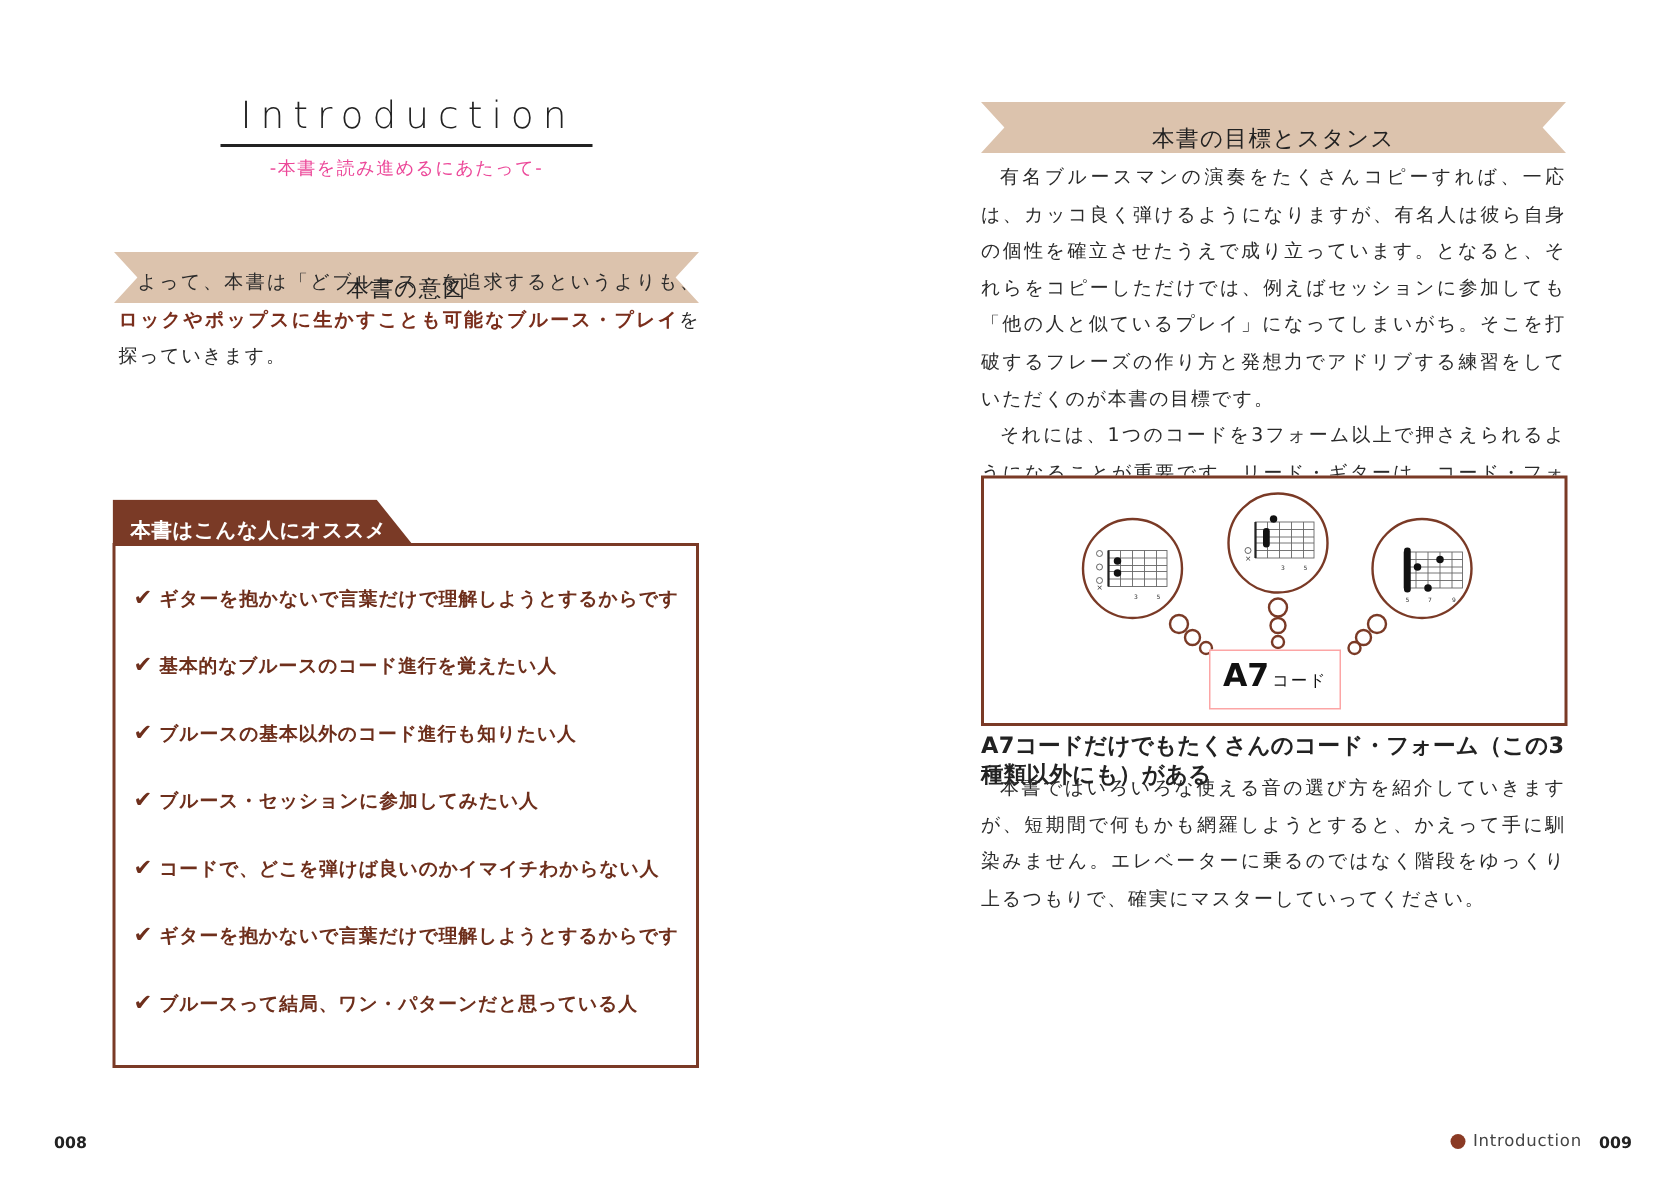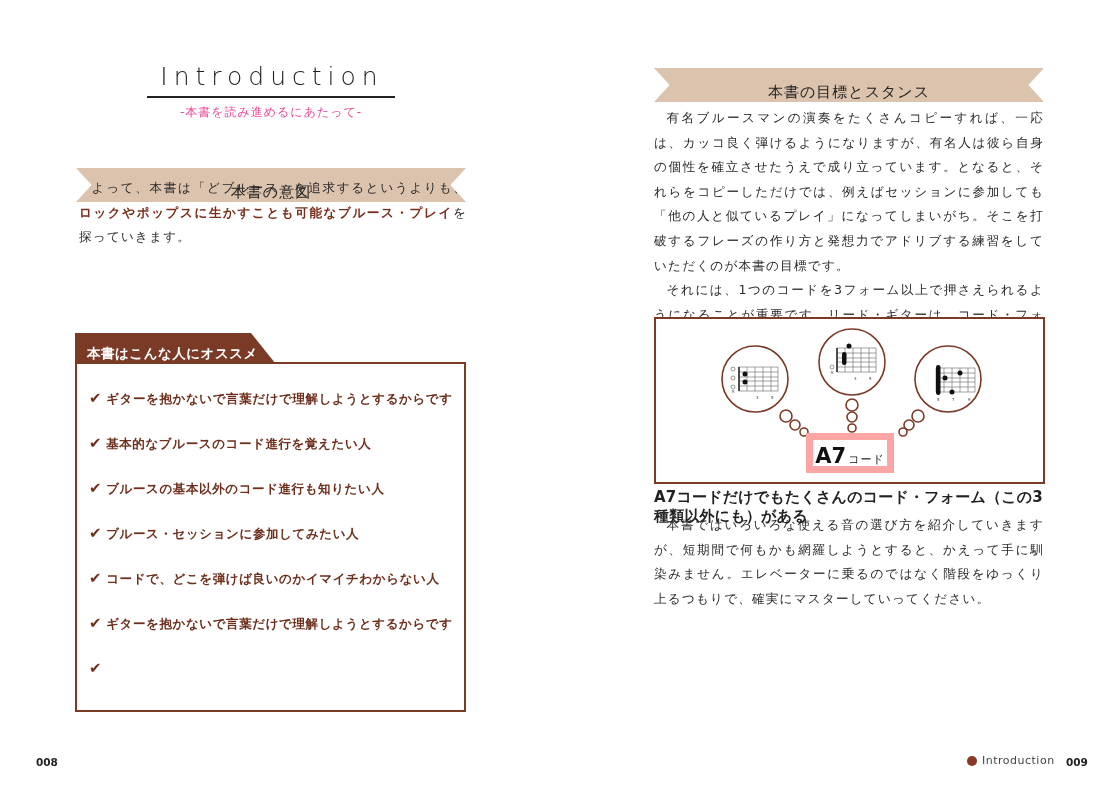--- a/index.html
+++ b/index.html
@@ -57,21 +57,21 @@
   .rec-item .label { line-height: 18px; }
 
   
   .diagram {
     position: absolute; left: 654px; top: 317px; width: 391px; height: 167px;
     border: 2.5px solid #7a3a26; background: #fff;
   }
   .diagram svg { position: absolute; left: 0; top: 0; }
   .chord-box {
     position: absolute; left: 150px; top: 114px; width: 88px; height: 40px;
-    border: 7px solid #fca5a5; background: #fff;
+    border: 1px solid #fca5a5; background: #fff;
     display: flex; align-items: baseline; justify-content: center; padding-top: 4px;
   }
   .chord-big { font-size: 21px; font-weight: bold; color: #111; }
   .chord-small { font-size: 11px; color: #111; margin-left: 2px; letter-spacing: 1px; }
   .caption {
     position: absolute; left: 654px; top: 488px; width: 400px;
     font-size: 15px; font-weight: bold; color: #222; letter-spacing: 0.2px;
   }
 
   
@@ -122,20 +122,21 @@
       <li class="rec-item">
           <span class="check">✔</span>
           <span class="label">コードで、どこを弾けば良いのかイマイチわからない人</span>
         </li>
       <li class="rec-item">
           <span class="check">✔</span>
           <span class="label">ギターを抱かないで言葉だけで理解しようとするからです</span>
         </li>
       <li class="rec-item">
           <span class="check">✔</span>
+          <span class="label">ブルースって結局、ワン・パターンだと思っている人</span>
         </li>
     </ul>
   </div>
 
   <div class="page-num" style="left:36px;">008</div>
 </div>
 
 <div class="ribbon" style="left:654px; top:68px; width:390px;">
   <span>本書の目標とスタンス</span>
 </div>

